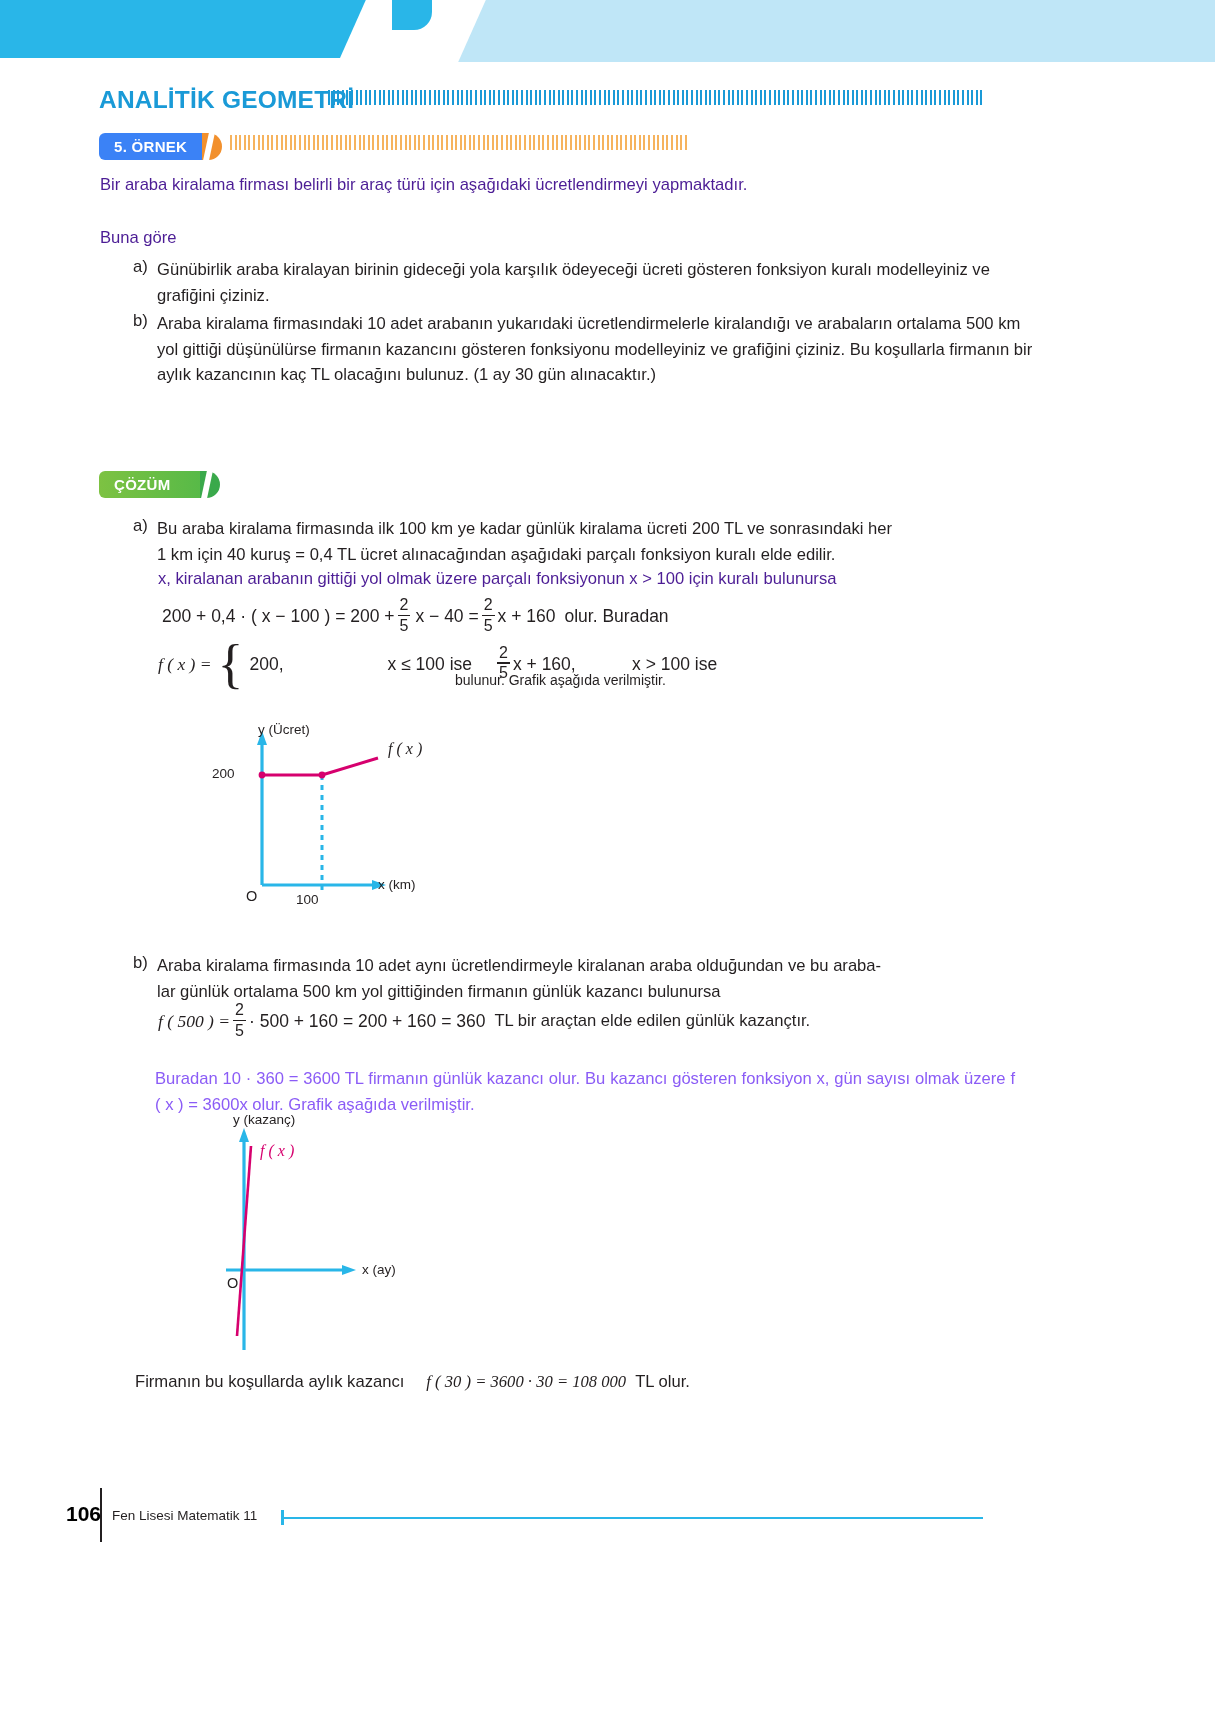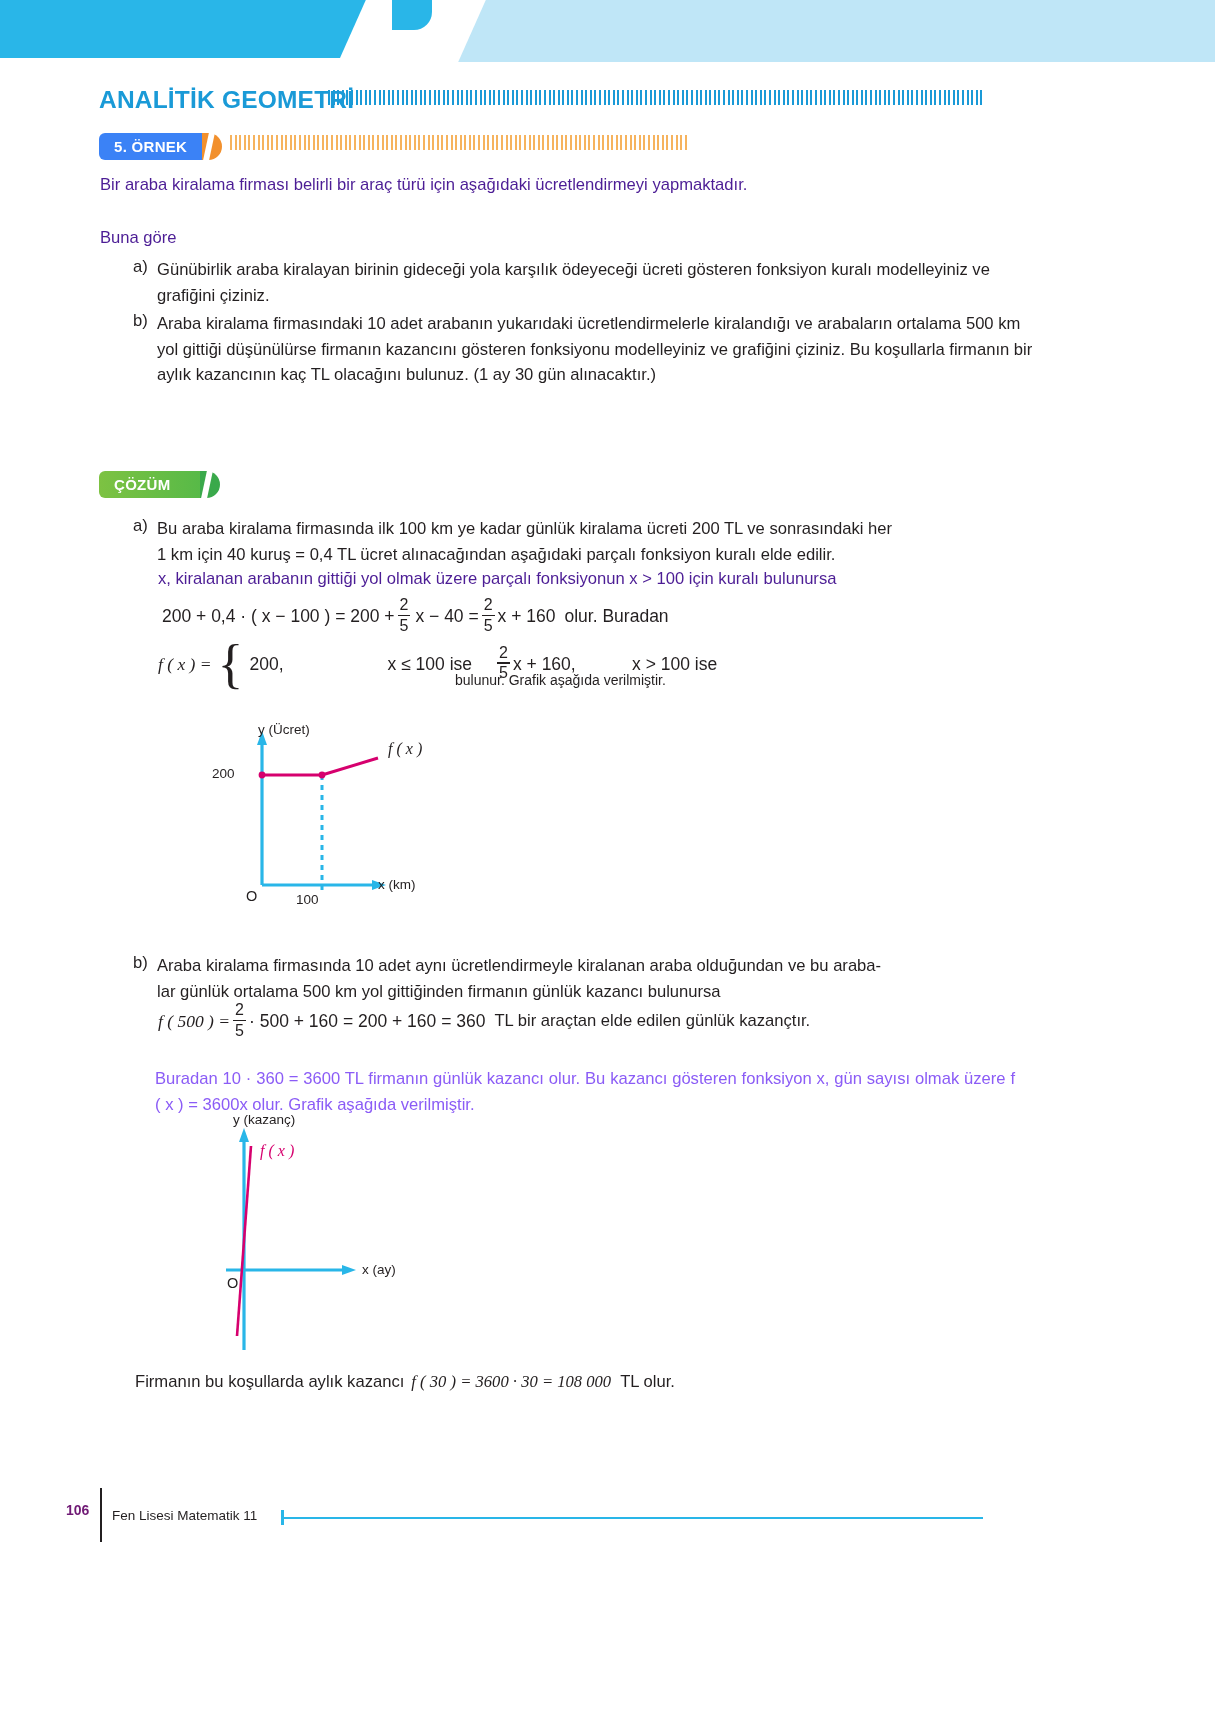--- a/index.html
+++ b/index.html
@@ -121,21 +121,21 @@
   .lbl-o{ position:absolute; font-size:14.5px; color:#231f20; }
 
   #graph1 { left:226px; top:725px; width:300px; height:200px; }
   #graph2 { left:226px; top:1118px; width:300px; height:240px; }
 
   
   #footer-rule {
     position:absolute; left:100px; top:1488px; width:2px; height:54px; background:#231f20;
   }
   #pageno {
-    position:absolute; left:66px; top:1502px; font-size:14px; font-weight:bold; color:#701a75;
+    position:absolute; left:66px; top:1502px; font-size:21px; font-weight:bold; color:#000000;
   }
   #booktitle {
     position:absolute; left:112px; top:1508px; font-size:13.5px; color:#231f20;
   }
   #footer-line {
     position:absolute; left:283px; top:1517px; width:700px; height:1.6px; background:#29b6e8;
   }
   #footer-cap {
     position:absolute; left:281px; top:1510px; width:3px; height:15px; background:#29b6e8;
   }
@@ -285,21 +285,21 @@
     <line x1="11" y1="218" x2="25" y2="28" stroke="#d6006e" stroke-width="2.6"></line>
   </svg>
   <div class="lbl" style="left:7px; top:-6px;">y (kazanç)</div>
   <div class="lbl-o" style="left:1px; top:157px;">O</div>
   <div class="lbl" style="left:136px; top:144px;">x (ay)</div>
   <div class="lbl ser" style="left:34px; top:24px; font-size:16px; color:#d6006e;">f ( x )</div>
 </div>
 
 <div class="mathline" id="final">
   <span style="font-size:16.6px">Firmanın bu koşullarda aylık kazancı</span>
-  <span class="ser" style="margin-left:7px">f ( 30 ) = 3600 · 30 = 108 000</span>
+  <span class="ser" style="margin-left:22px">f ( 30 ) = 3600 · 30 = 108 000</span>
   <span style="margin-left:9px; font-size:16.6px">TL olur.</span>
 </div>
 
 <div id="footer-rule"></div>
 <div id="pageno">106</div>
 <div id="booktitle">Fen Lisesi Matematik 11</div>
 <div id="footer-cap"></div>
 <div id="footer-line"></div>
 
 </body></html>

